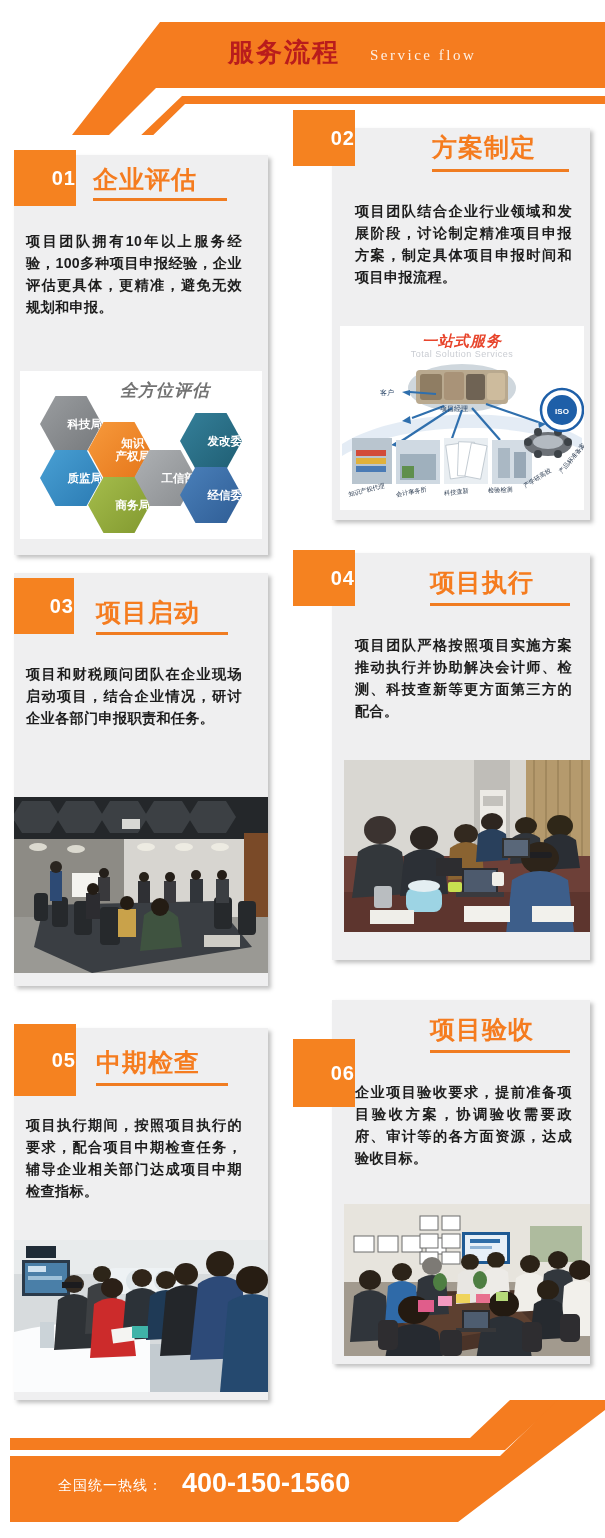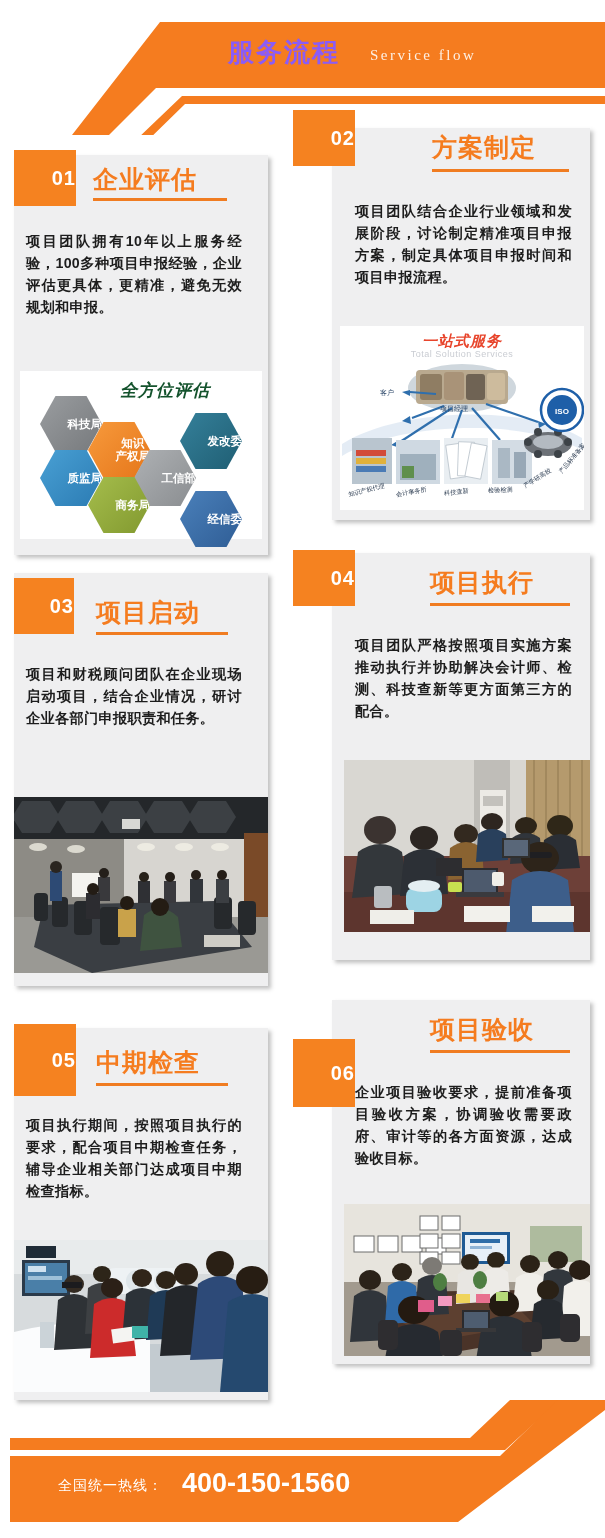--- a/index.html
+++ b/index.html
@@ -10,21 +10,21 @@
     overflow:hidden;
     position:relative;
   }
   #page{position:relative;width:605px;height:1538px;overflow:hidden;}
 
   
   .header-wrap{position:absolute;left:0;top:0;width:605px;height:120px;}
   .header-svg{position:absolute;left:0;top:0;}
   .header-title{
     position:absolute;left:228px;top:36px;
-    color:#8b5cf6;font-size:26px;font-weight:bold;letter-spacing:2px;
+    color:#b91c1c;font-size:26px;font-weight:bold;letter-spacing:2px;
     line-height:32px;white-space:nowrap;
   }
   .header-sub{
     position:absolute;left:370px;top:45px;
     color:#fdf0e4;font-size:15px;letter-spacing:2.5px;
     line-height:20px;white-space:nowrap;font-weight:normal;font-family:Liberation Serif, serif;
   }
 
   
   .card{
@@ -62,21 +62,21 @@
   }
 
   
   .photo{position:absolute;overflow:hidden;}
   .photo svg{display:block;}
 
   
   .hexwrap{position:absolute;background:#ffffff;}
   .hex-title{
     position:absolute;
-    font-size:17px;font-weight:bold;color:#14532d;
+    font-size:17px;font-weight:bold;color:#737373;
     letter-spacing:1px;white-space:nowrap;
     font-style:italic;
   }
   .hex{
     position:absolute;
     width:62px;height:56px;
     clip-path:polygon(25% 0%,75% 0%,100% 50%,75% 100%,25% 100%,0% 50%);
     display:flex;align-items:center;justify-content:flex-end;
     color:#ffffff;font-size:11.5px;font-weight:bold;line-height:13px;
     text-align:center;
@@ -146,21 +146,21 @@
     </div>
     <div class="hex" style="left:160px;top:42px;background:linear-gradient(135deg,#35809a,#1f5e73);">
       <span>发改委</span>
     </div>
     <div class="hex" style="left:20px;top:79px;background:linear-gradient(135deg,#49a0d4,#2b7bb3);">
       <span>质监局</span>
     </div>
     <div class="hex" style="left:114px;top:79px;background:linear-gradient(135deg,#aeb1b4,#8a8d90);">
       <span>工信部</span>
     </div>
-    <div class="hex" style="left:160px;top:96px;background:linear-gradient(135deg,#4a80ba,#2f5d95);margin-top:24px;">
+    <div class="hex" style="left:160px;top:96px;background:linear-gradient(135deg,#4a80ba,#2f5d95);">
       <span>经信委</span>
     </div>
     <div class="hex" style="left:68px;top:106px;background:linear-gradient(135deg,#a5bd4c,#82992f);">
       <span>商务局</span>
     </div>
   </div>
 
   <div class="card" style="left:332px;top:128px;width:258px;height:392px;">
   </div>
   <div class="badge" style="left:293px;top:110px;width:62px;height:56px;">

